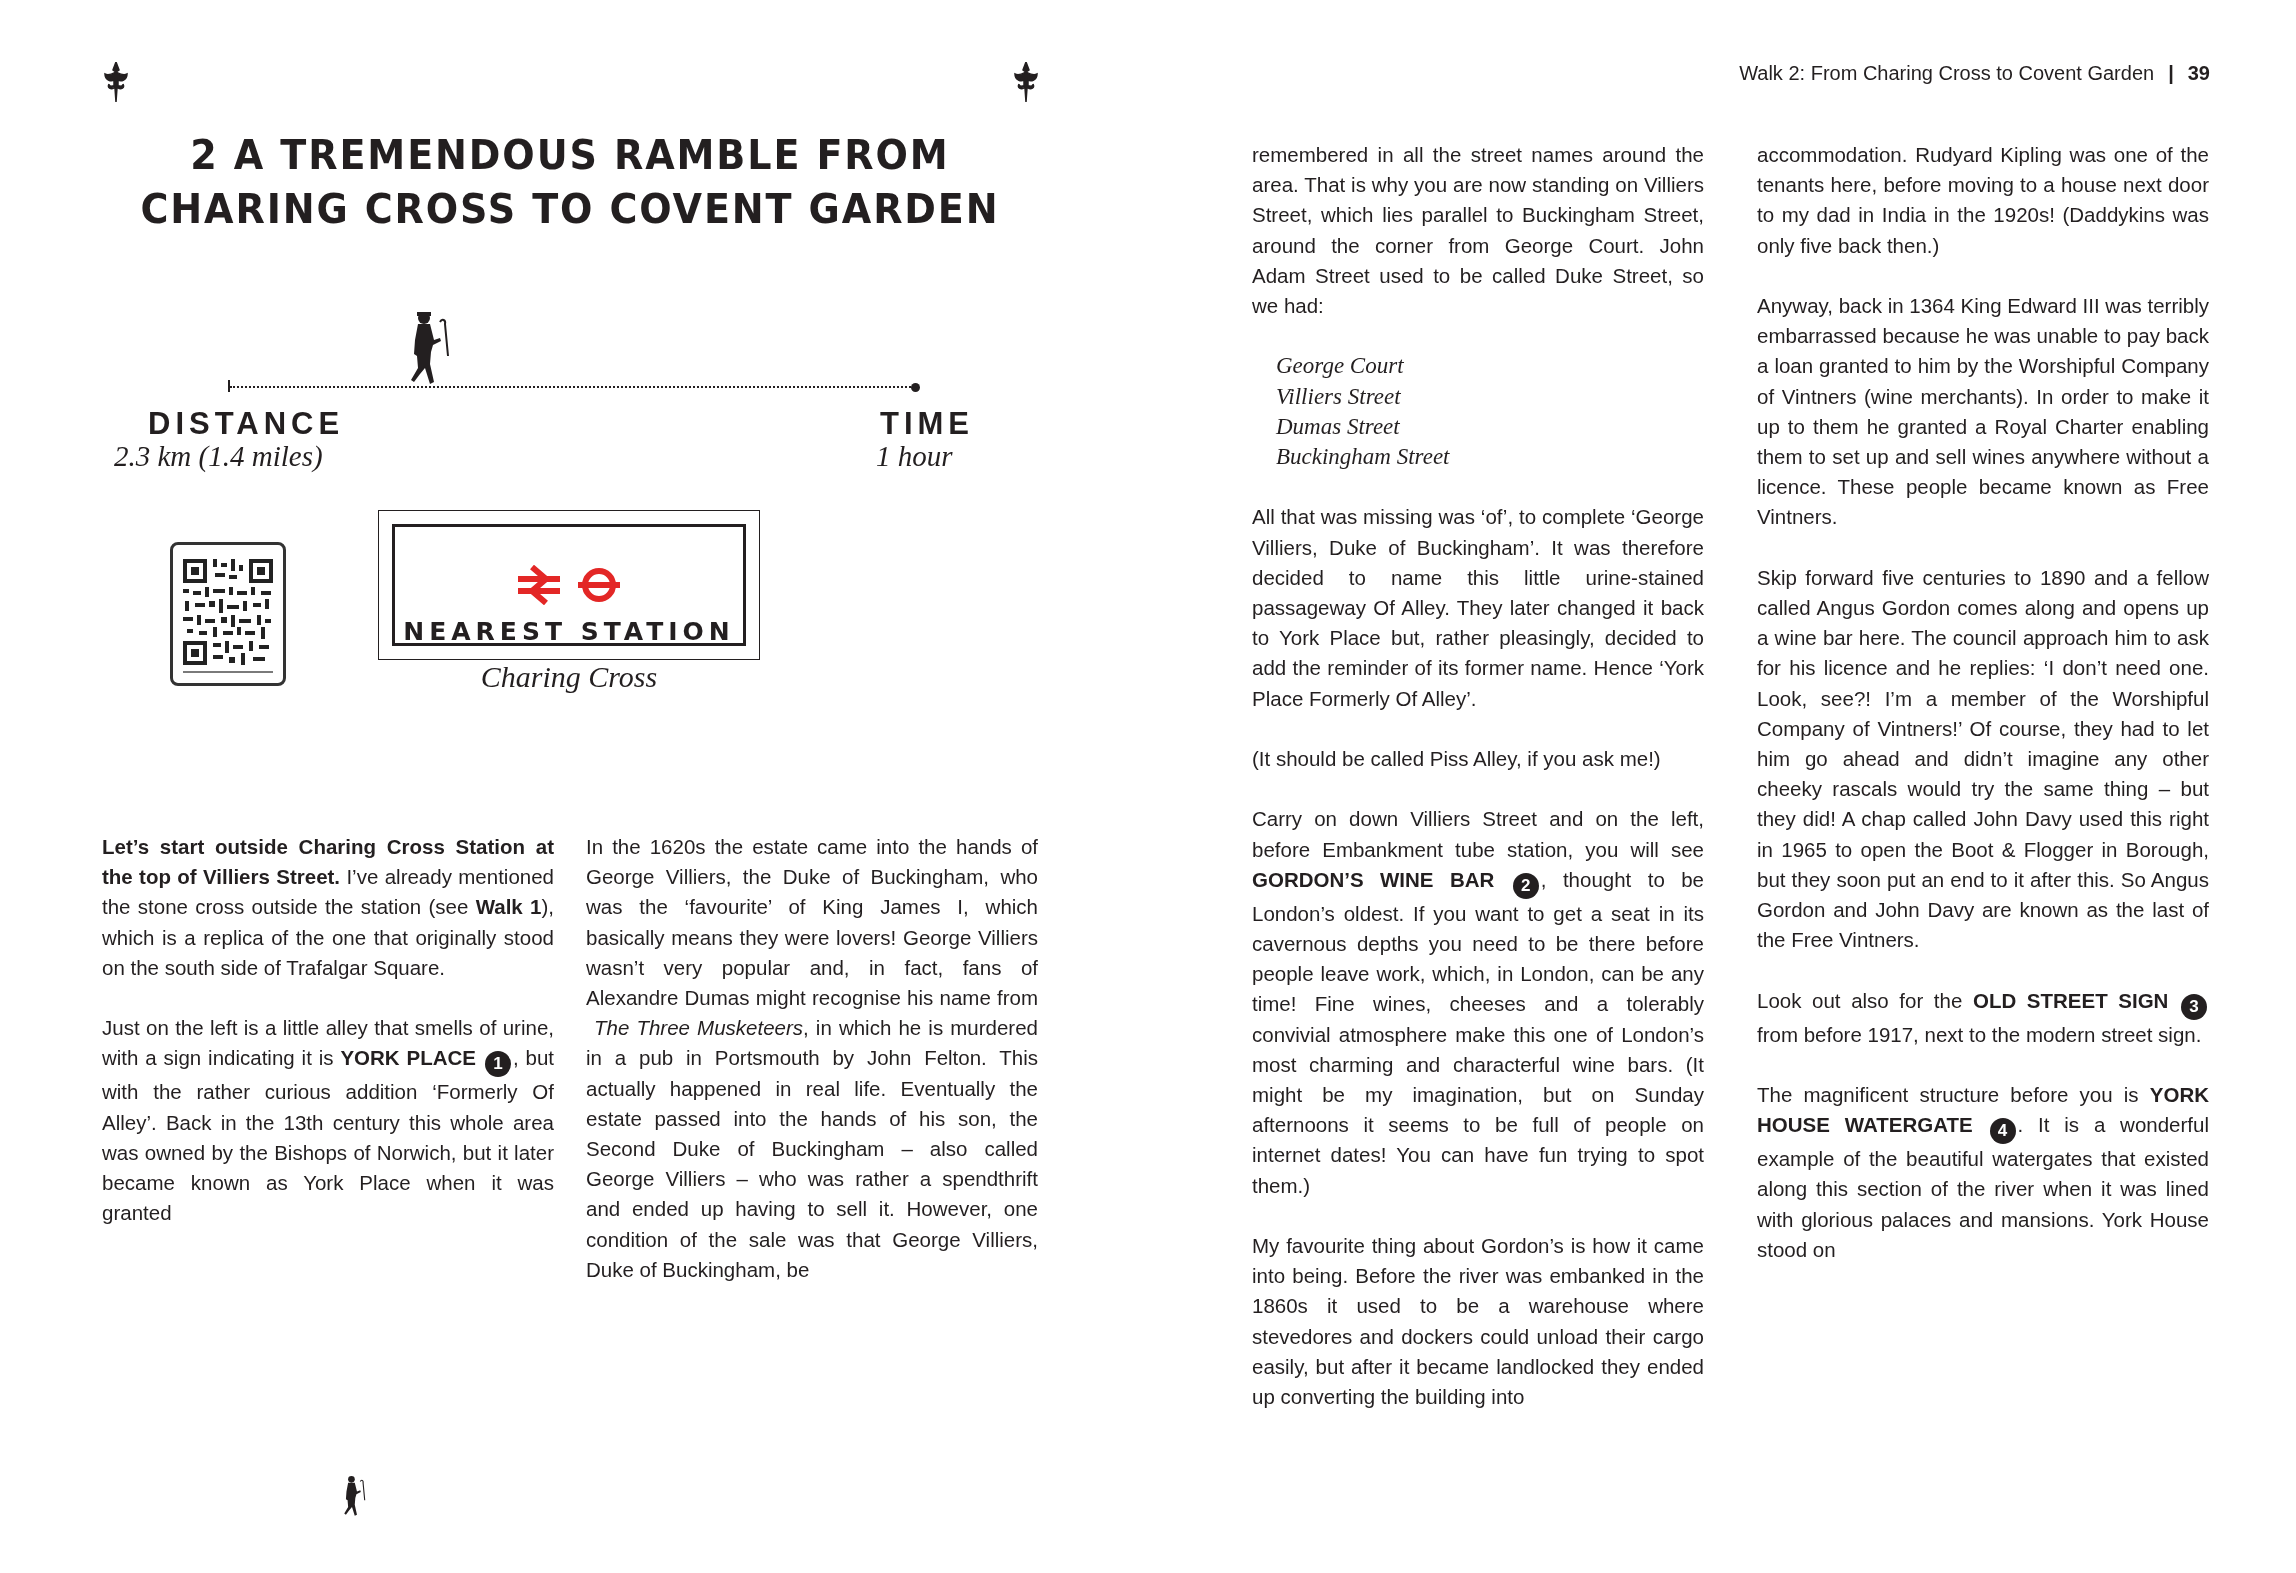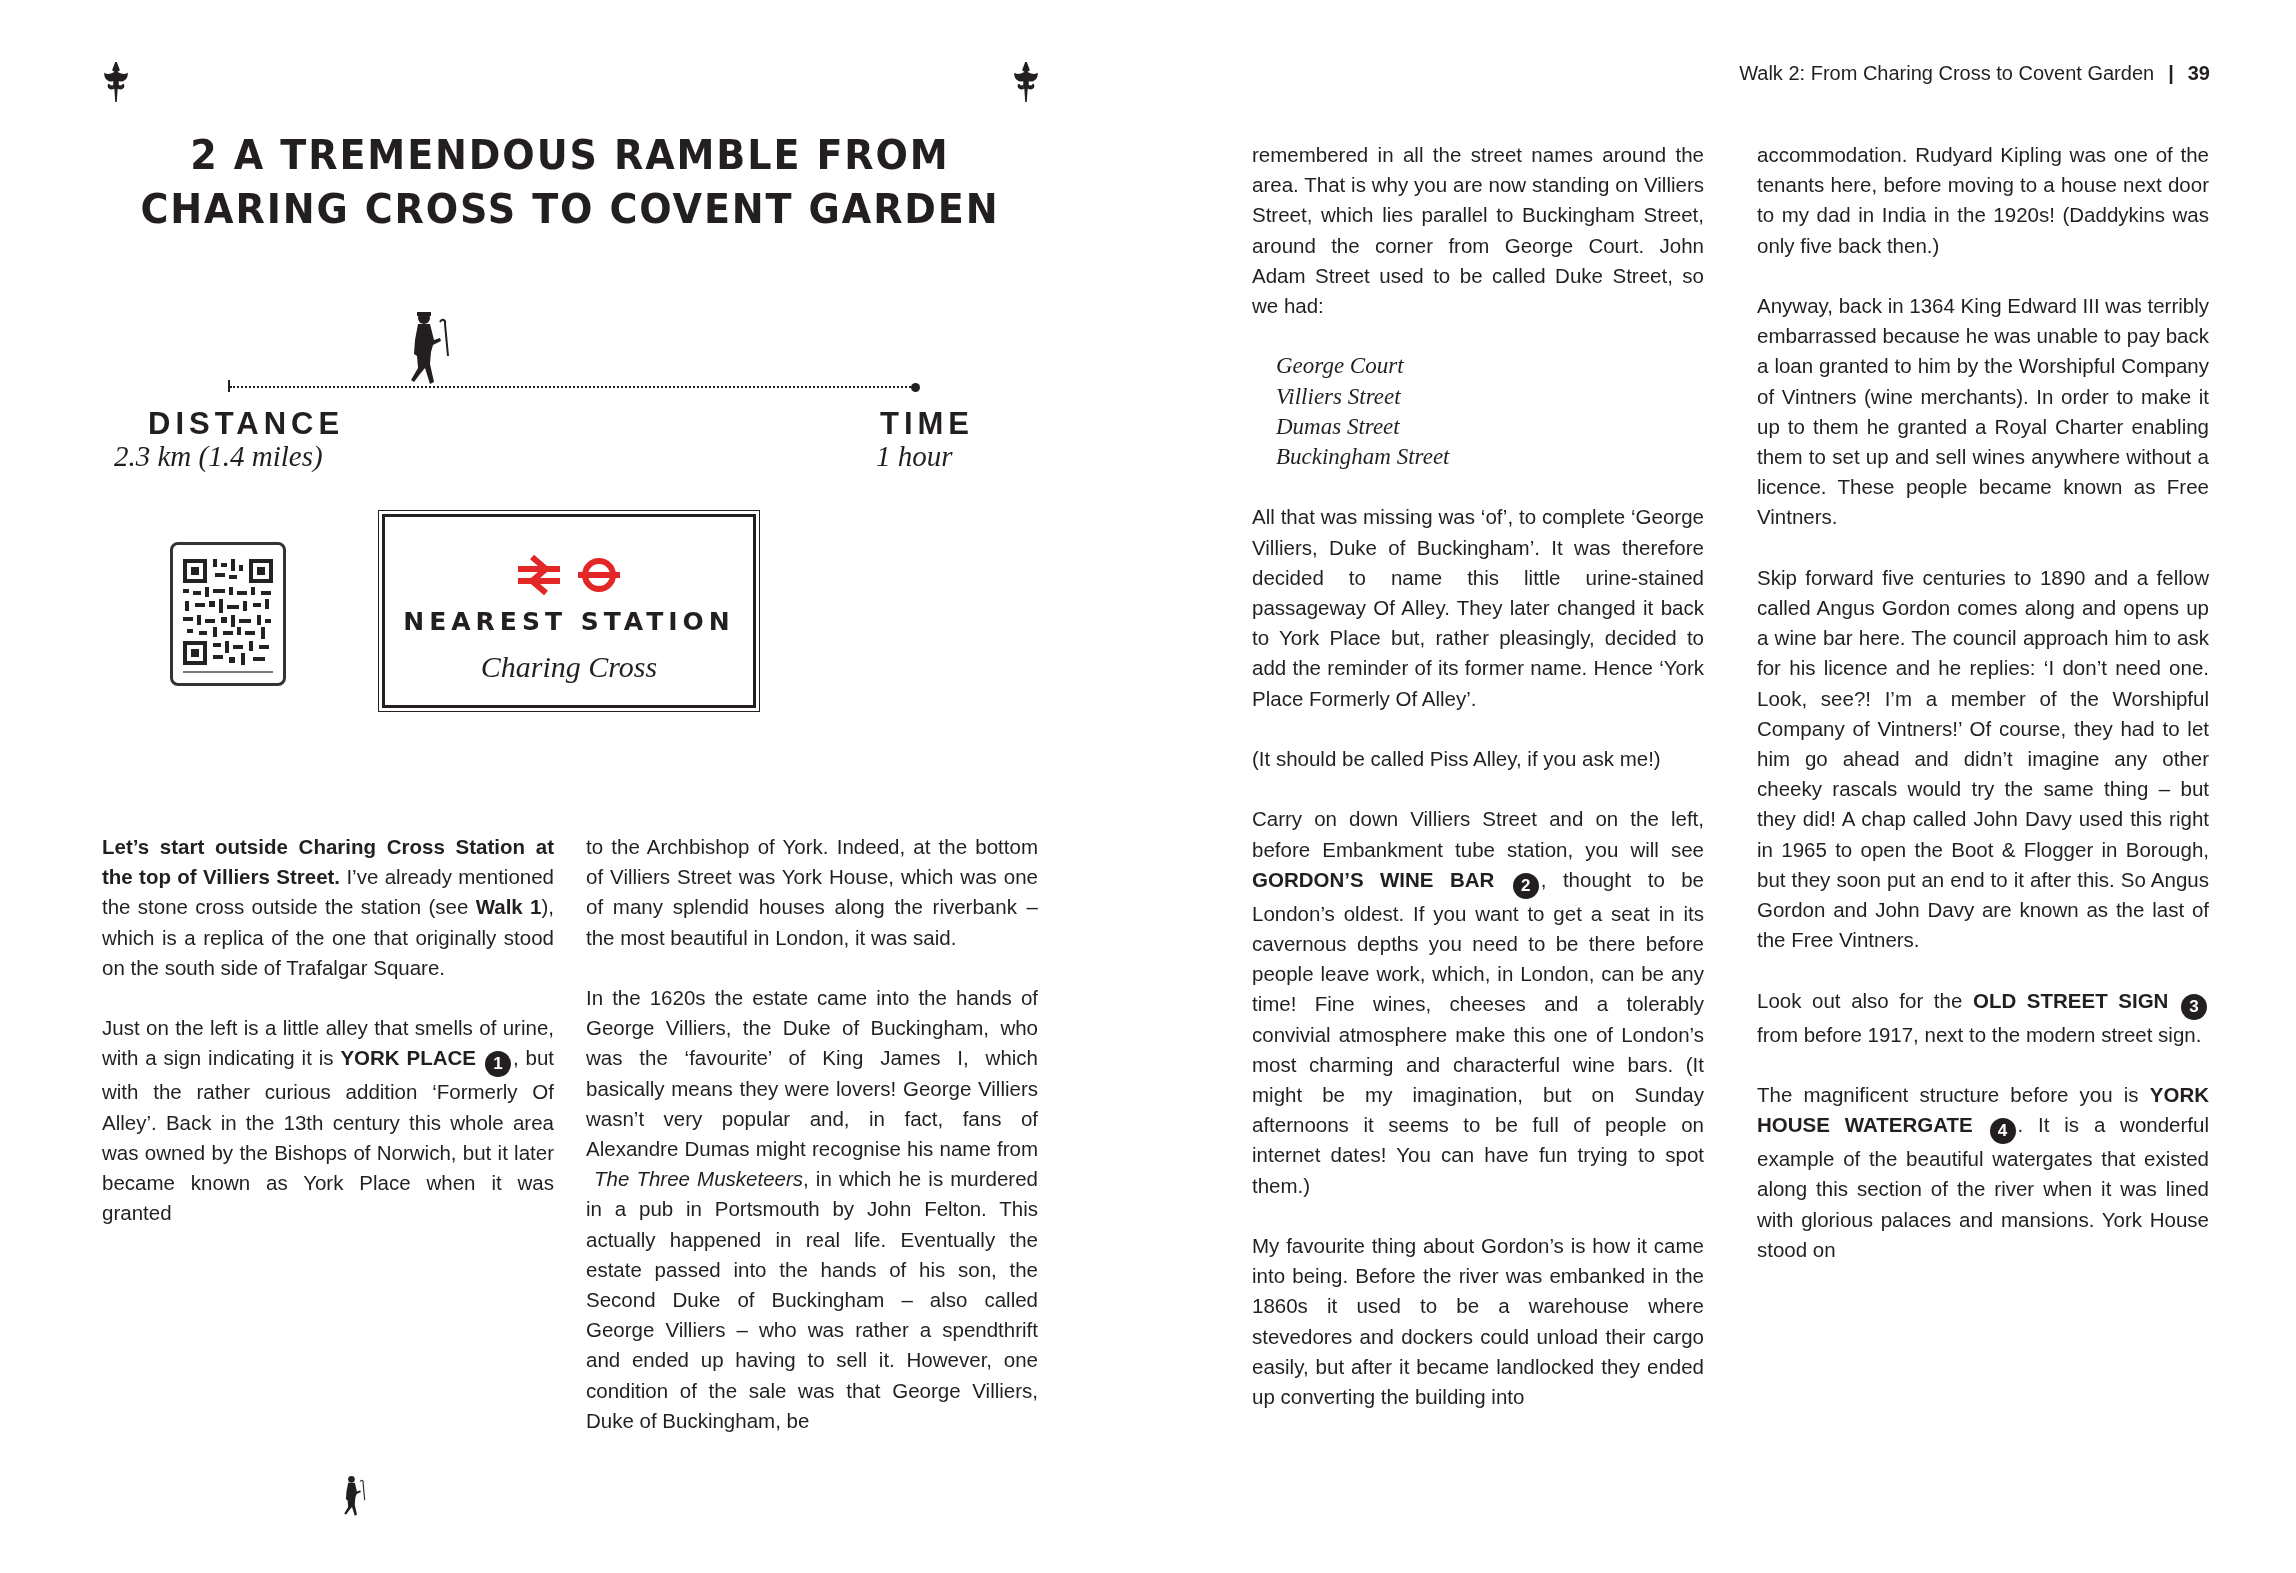--- a/index.html
+++ b/index.html
@@ -11,21 +11,21 @@
            font-size:41px; line-height:54px; letter-spacing:2px; font-family:"DejaVu Sans", sans-serif; transform:scaleX(0.93); transform-origin:center; }
   .timeline { left:228px; top:384px; width:692px; height:6px; }
   .tl-line { position:absolute; left:2px; right:6px; top:2px; border-top:2px dotted #231f20; }
   .tl-tick { position:absolute; left:0; top:-4px; width:2px; height:12px; background:#231f20; }
   .tl-dot { position:absolute; right:0; top:-1px; width:9px; height:9px; border-radius:50%; background:#231f20; }
   .walker { left:400px; top:312px; width:50px; height:76px; }
   .walker-small { left:338px; top:1476px; width:28px; height:42px; }
   .stat-label { font-weight:bold; font-size:31px; letter-spacing:5px; font-family:Liberation Sans, sans-serif; }
   .stat-value { font-style:italic; font-size:29px; font-family:"Liberation Serif", serif; }
   .qr { left:170px; top:542px; width:110px; height:138px; border:3px solid #333; border-radius:8px; background:#fff; }
-  .station-box { left:378px; top:510px; width:382px; height:202px; border:1px solid #231f20; padding:3px; box-sizing:border-box; }
+  .station-box { left:378px; top:510px; width:382px; height:150px; border:1px solid #231f20; padding:13px; box-sizing:border-box; }
   .station-inner { width:100%; height:100%; border:3px solid #231f20; box-sizing:border-box; text-align:center; }
   .station-icons { margin-top:38px; height:40px; display:flex; justify-content:center; gap:14px; }
   .station-label { margin-top:12px; font-weight:bold; font-size:25px; letter-spacing:5px; font-family:"DejaVu Sans", sans-serif; }
   .station-name { margin-top:14px; font-style:italic; font-size:30px; font-family:"Liberation Serif", serif; }
   .col { position:absolute; width:452px; font-size:20.5px; line-height:30.2px; text-align:justify; }
   .col p { margin:0 0 30.2px 0; }
   .col p:last-child { margin-bottom:0; }
   .b { font-weight:bold; }
   .i { font-style:italic;margin-left:8px; }
   .marker { display:inline-block; width:26px; height:26px; border-radius:50%; background:#231f20; color:#fff;
@@ -149,21 +149,20 @@
     <div class="station-name">Charing Cross</div>
   </div>
 </div>
 
 <div class="col" style="left:102px;top:832px;">
   <p><span class="b">Let’s start outside Charing Cross Station at the top of Villiers Street.</span><span> I’ve already mentioned the stone cross outside the station (see </span><span class="b">Walk 1</span><span>), which is a replica of the one that originally stood on the south side of Trafalgar Square.</span></p>
   <p><span>Just on the left is a little alley that smells of urine, with a sign indicating it is </span><span class="b">YORK PLACE</span> <span class="marker">1</span><span>, but with the rather curious addition ‘Formerly Of Alley’. Back in the 13th century this whole area was owned by the Bishops of Norwich, but it later became known as York Place when it was granted</span></p>
 </div>
 
 <div class="col" style="left:586px;top:832px;">
-  <p>to the Archbishop of York. Indeed, at the bottom of Villiers Street was York House, which was one of many splendid houses along the riverbank – the most beautiful in London, it was said.</p>
   <p><span>In the 1620s the estate came into the hands of George Villiers, the Duke of Buckingham, who was the ‘favourite’ of King James I, which basically means they were lovers! George Villiers wasn’t very popular and, in fact, fans of Alexandre Dumas might recognise his name from </span><span class="i">The Three Musketeers</span><span>, in which he is murdered in a pub in Portsmouth by John Felton. This actually happened in real life. Eventually the estate passed into the hands of his son, the Second Duke of Buckingham – also called George Villiers – who was rather a spendthrift and ended up having to sell it. However, one condition of the sale was that George Villiers, Duke of Buckingham, be</span></p>
 </div>
 
 <svg class="abs walker-small" viewBox="0 0 50 76">
   <ellipse cx="24" cy="6" rx="6" ry="6" fill="#231f20"></ellipse>
   <path d="M18 12 L30 12 L34 28 L40 26 L41 29 L33 33 L31 40 L30 52 L34 70 L30 72 L25 56 L20 62 L14 70 L11 68 L18 56 L17 44 L14 42 L15 28 Z" fill="#231f20"></path>
   <path d="M40 10 C42 6 46 8 45 12 L48 44" stroke="#231f20" stroke-width="2" fill="none"></path>
 </svg>
 
 <div class="abs header">

